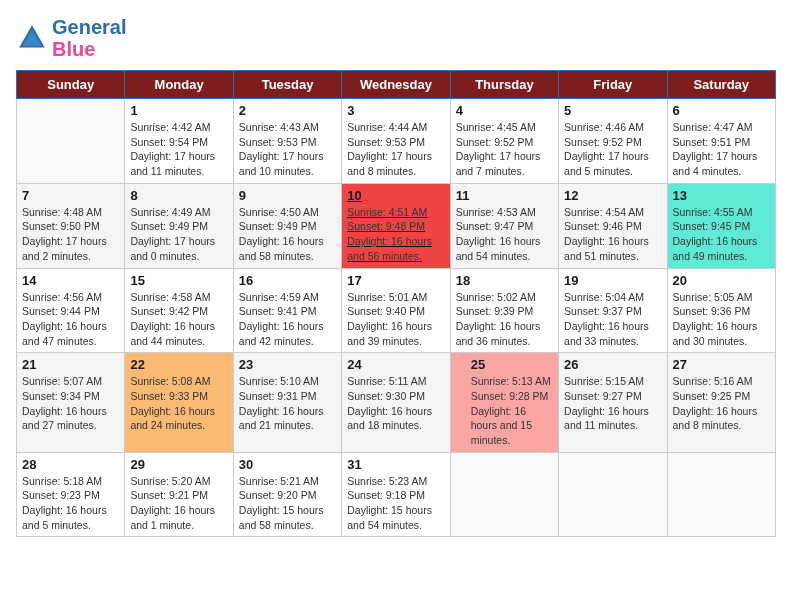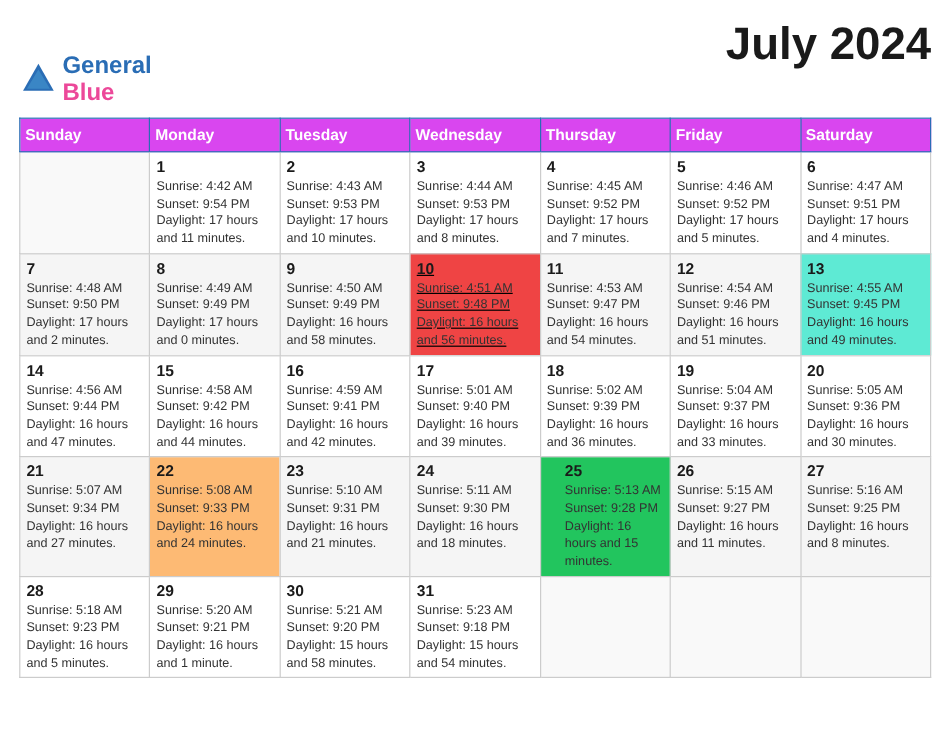--- a/index.html
+++ b/index.html
@@ -13,21 +13,20 @@
     .header {
       display: flex;
       justify-content: space-between;
       align-items: flex-start;
       margin-bottom: 10px;
     }
     .logo {
       display: flex;
       align-items: center;
       gap: 4px;
-      margin-top: 28px;
     }
     .logo-text {
       font-size: 20px;
       font-weight: bold;
       color: #1a1a1a;
       line-height: 1.1;
     }
     .logo-text span { color: #2a6db5; }
     .logo-icon {
       width: 32px;
@@ -42,24 +41,24 @@
     .location {
       font-size: 16px;
       color: #555;
     }
     table {
       width: 100%;
       border-collapse: collapse;
       font-size: 11px;
     }
     th {
-      background-color: #d946ef;
+      background-color: #7f1d1d;
       color: #fff;
       padding: 6px 4px;
-      text-align: left;
+      text-align: center;
       font-size: 13px;
       font-weight: bold;
       border: 1px solid #2a6db5;
     }
     td {
       border: 1px solid #ccc;
       vertical-align: top;
       padding: 4px 5px;
       height: 80px;
       width: calc(100% / 7);
@@ -90,21 +89,20 @@
       <polygon points="20,4 36,32 4,32" fill="#2a6db5"></polygon>
       <polygon points="20,10 32,30 8,30" fill="#4a9fd5" opacity="0.5"></polygon>
     </svg>
     <div>
       <div class="logo-text">
         <span>General</span><br><span style="color:#ec4899;">Blue</span>
       </div>
     </div>
   </div>
   <div class="title-block">
-    <div class="month-title">July 2024</div>
   </div>
 </div>
 
 <table>
   <thead>
     <tr>
     <th>Sunday</th>
         <th>Monday</th>
         <th>Tuesday</th>
         <th>Wednesday</th>
@@ -211,21 +209,21 @@
           <div class="day-info">Sunrise: 5:08 AM<br>Sunset: 9:33 PM<br>Daylight: 16 hours and 24 minutes.</div>
         </td>
         <td style="background-color: rgb(245, 245, 245);">
           <span class="day-number">23</span>
           <div class="day-info">Sunrise: 5:10 AM<br>Sunset: 9:31 PM<br>Daylight: 16 hours and 21 minutes.</div>
         </td>
         <td style="background-color: rgb(245, 245, 245);">
           <span class="day-number">24</span>
           <div class="day-info">Sunrise: 5:11 AM<br>Sunset: 9:30 PM<br>Daylight: 16 hours and 18 minutes.</div>
         </td>
-        <td style="background-color: #22c55e; padding-left: 20px;">
+        <td style="background-color: #fca5a5; padding-left: 20px;">
           <span class="day-number">25</span>
           <div class="day-info">Sunrise: 5:13 AM<br>Sunset: 9:28 PM<br>Daylight: 16 hours and 15 minutes.</div>
         </td>
         <td style="background-color: rgb(245, 245, 245);">
           <span class="day-number">26</span>
           <div class="day-info">Sunrise: 5:15 AM<br>Sunset: 9:27 PM<br>Daylight: 16 hours and 11 minutes.</div>
         </td>
         <td style="background-color: rgb(245, 245, 245);">
           <span class="day-number">27</span>
           <div class="day-info">Sunrise: 5:16 AM<br>Sunset: 9:25 PM<br>Daylight: 16 hours and 8 minutes.</div>

